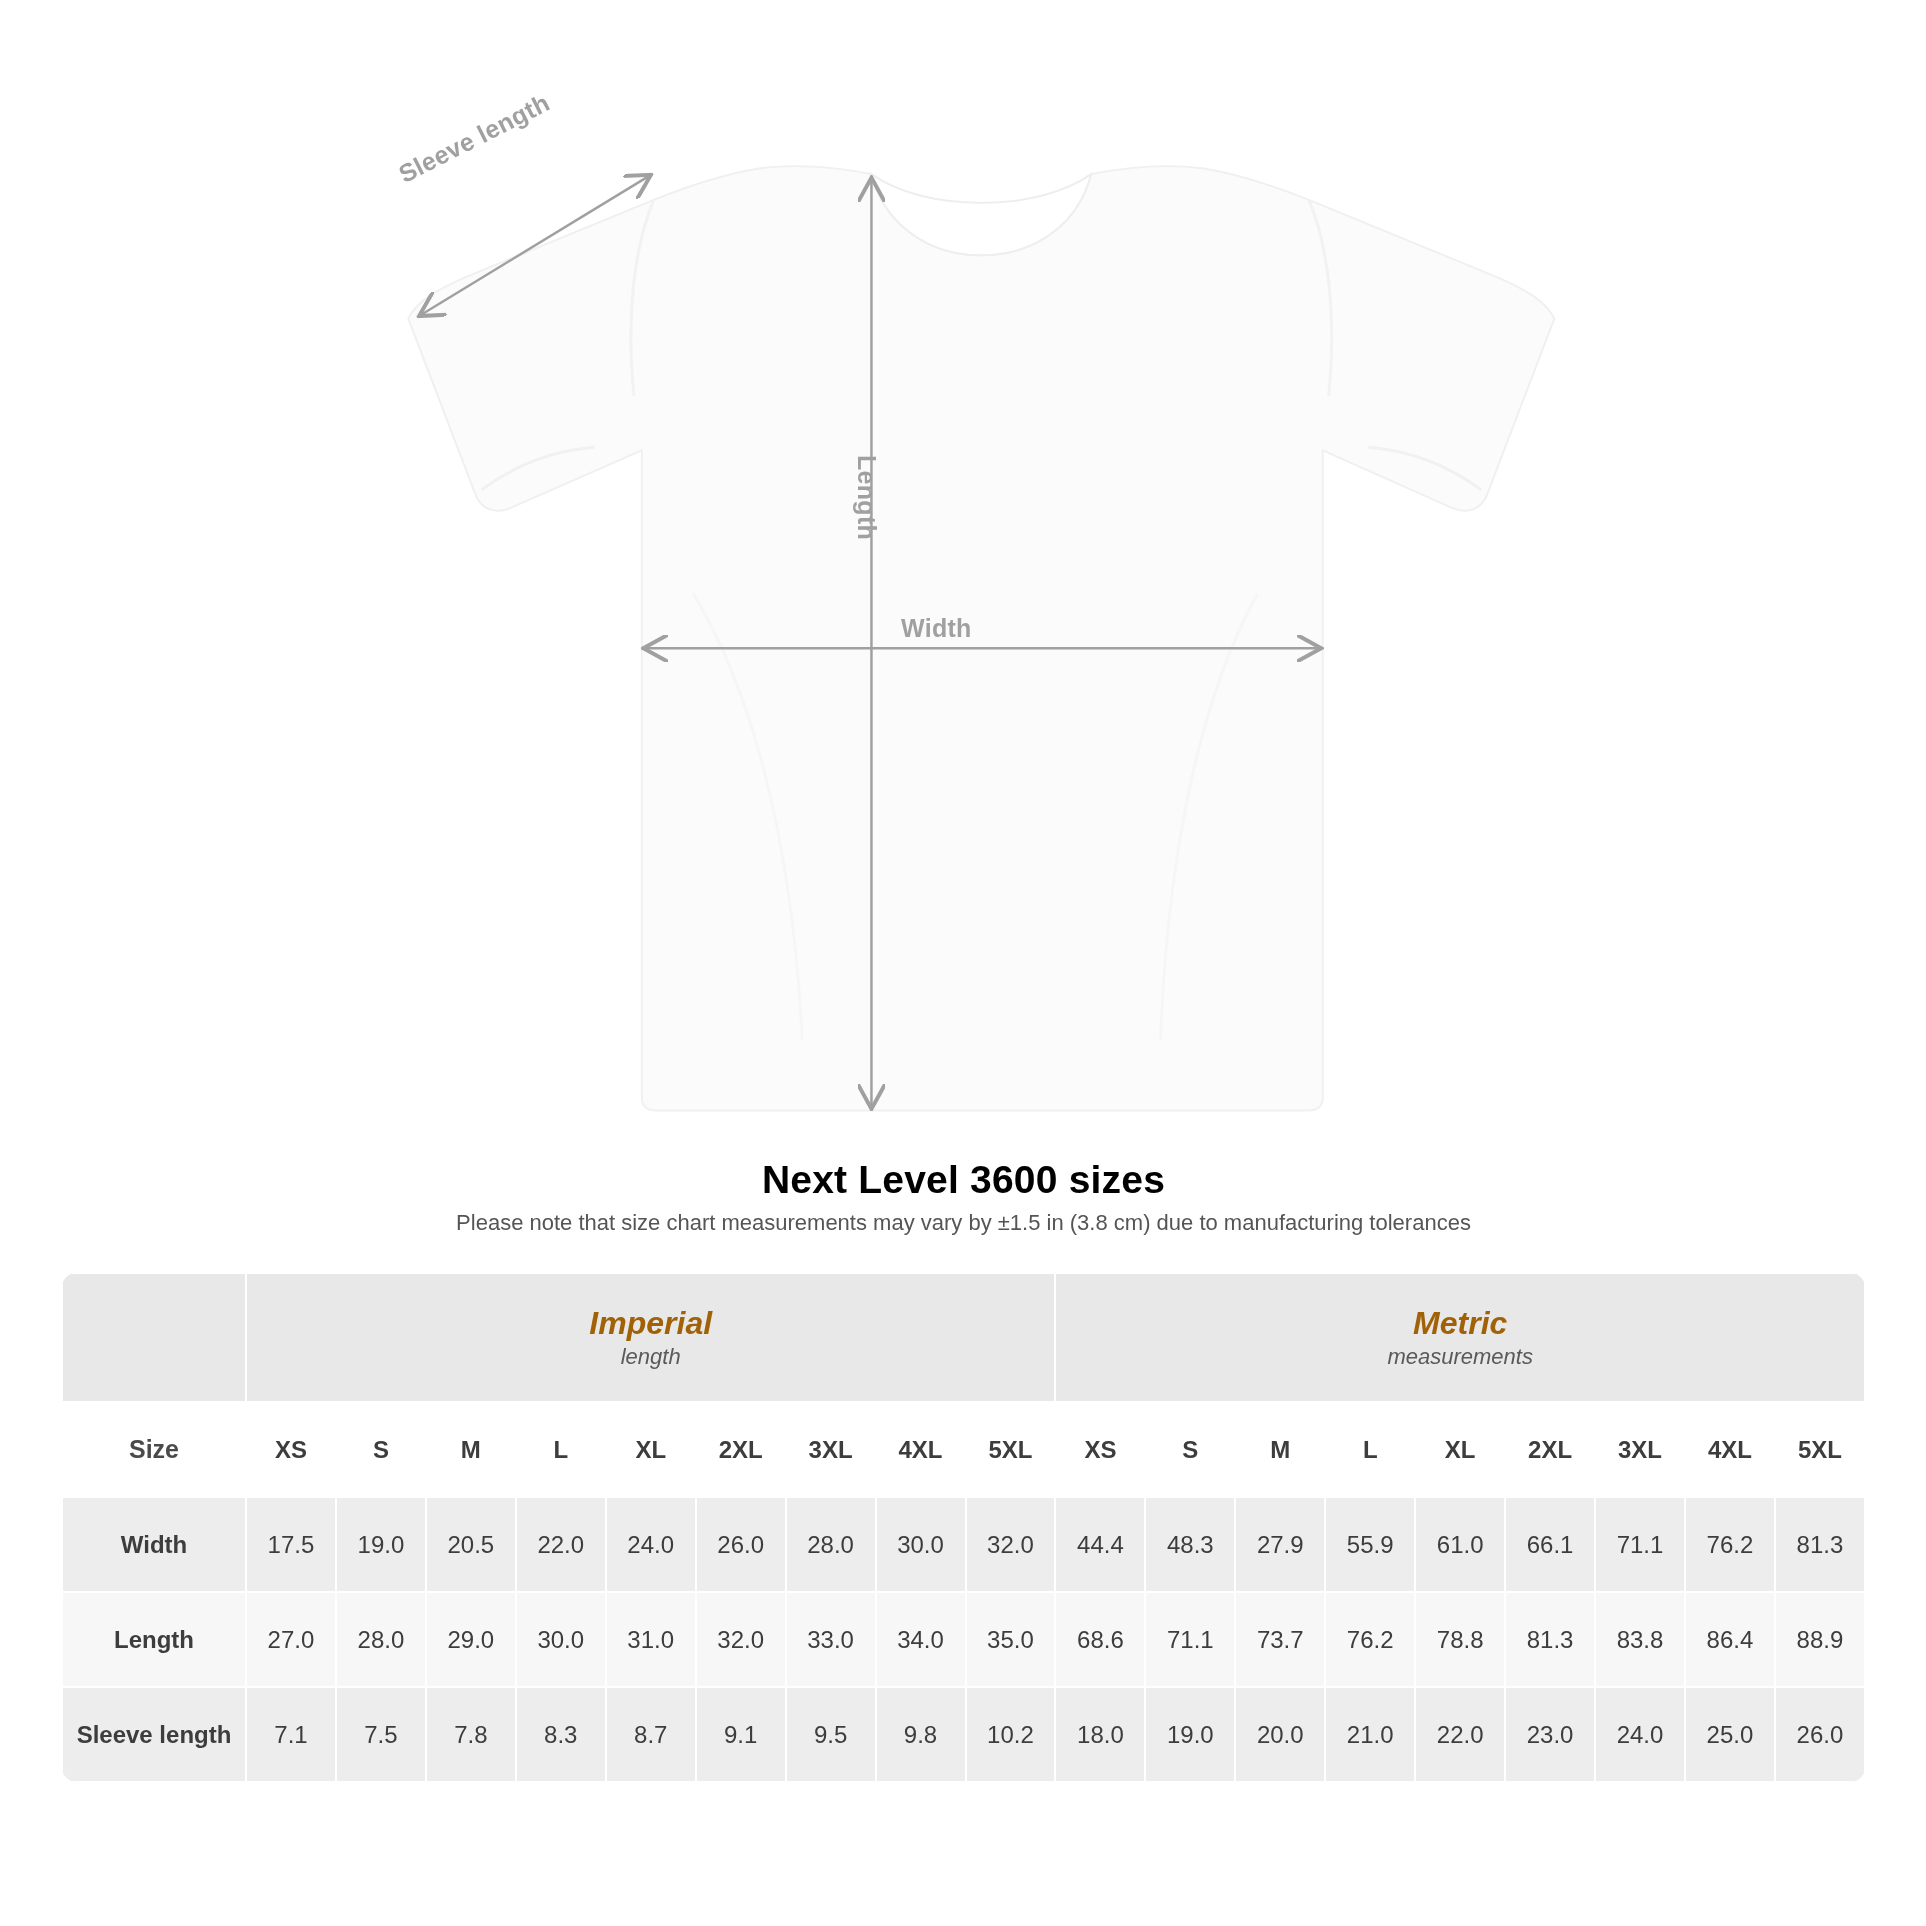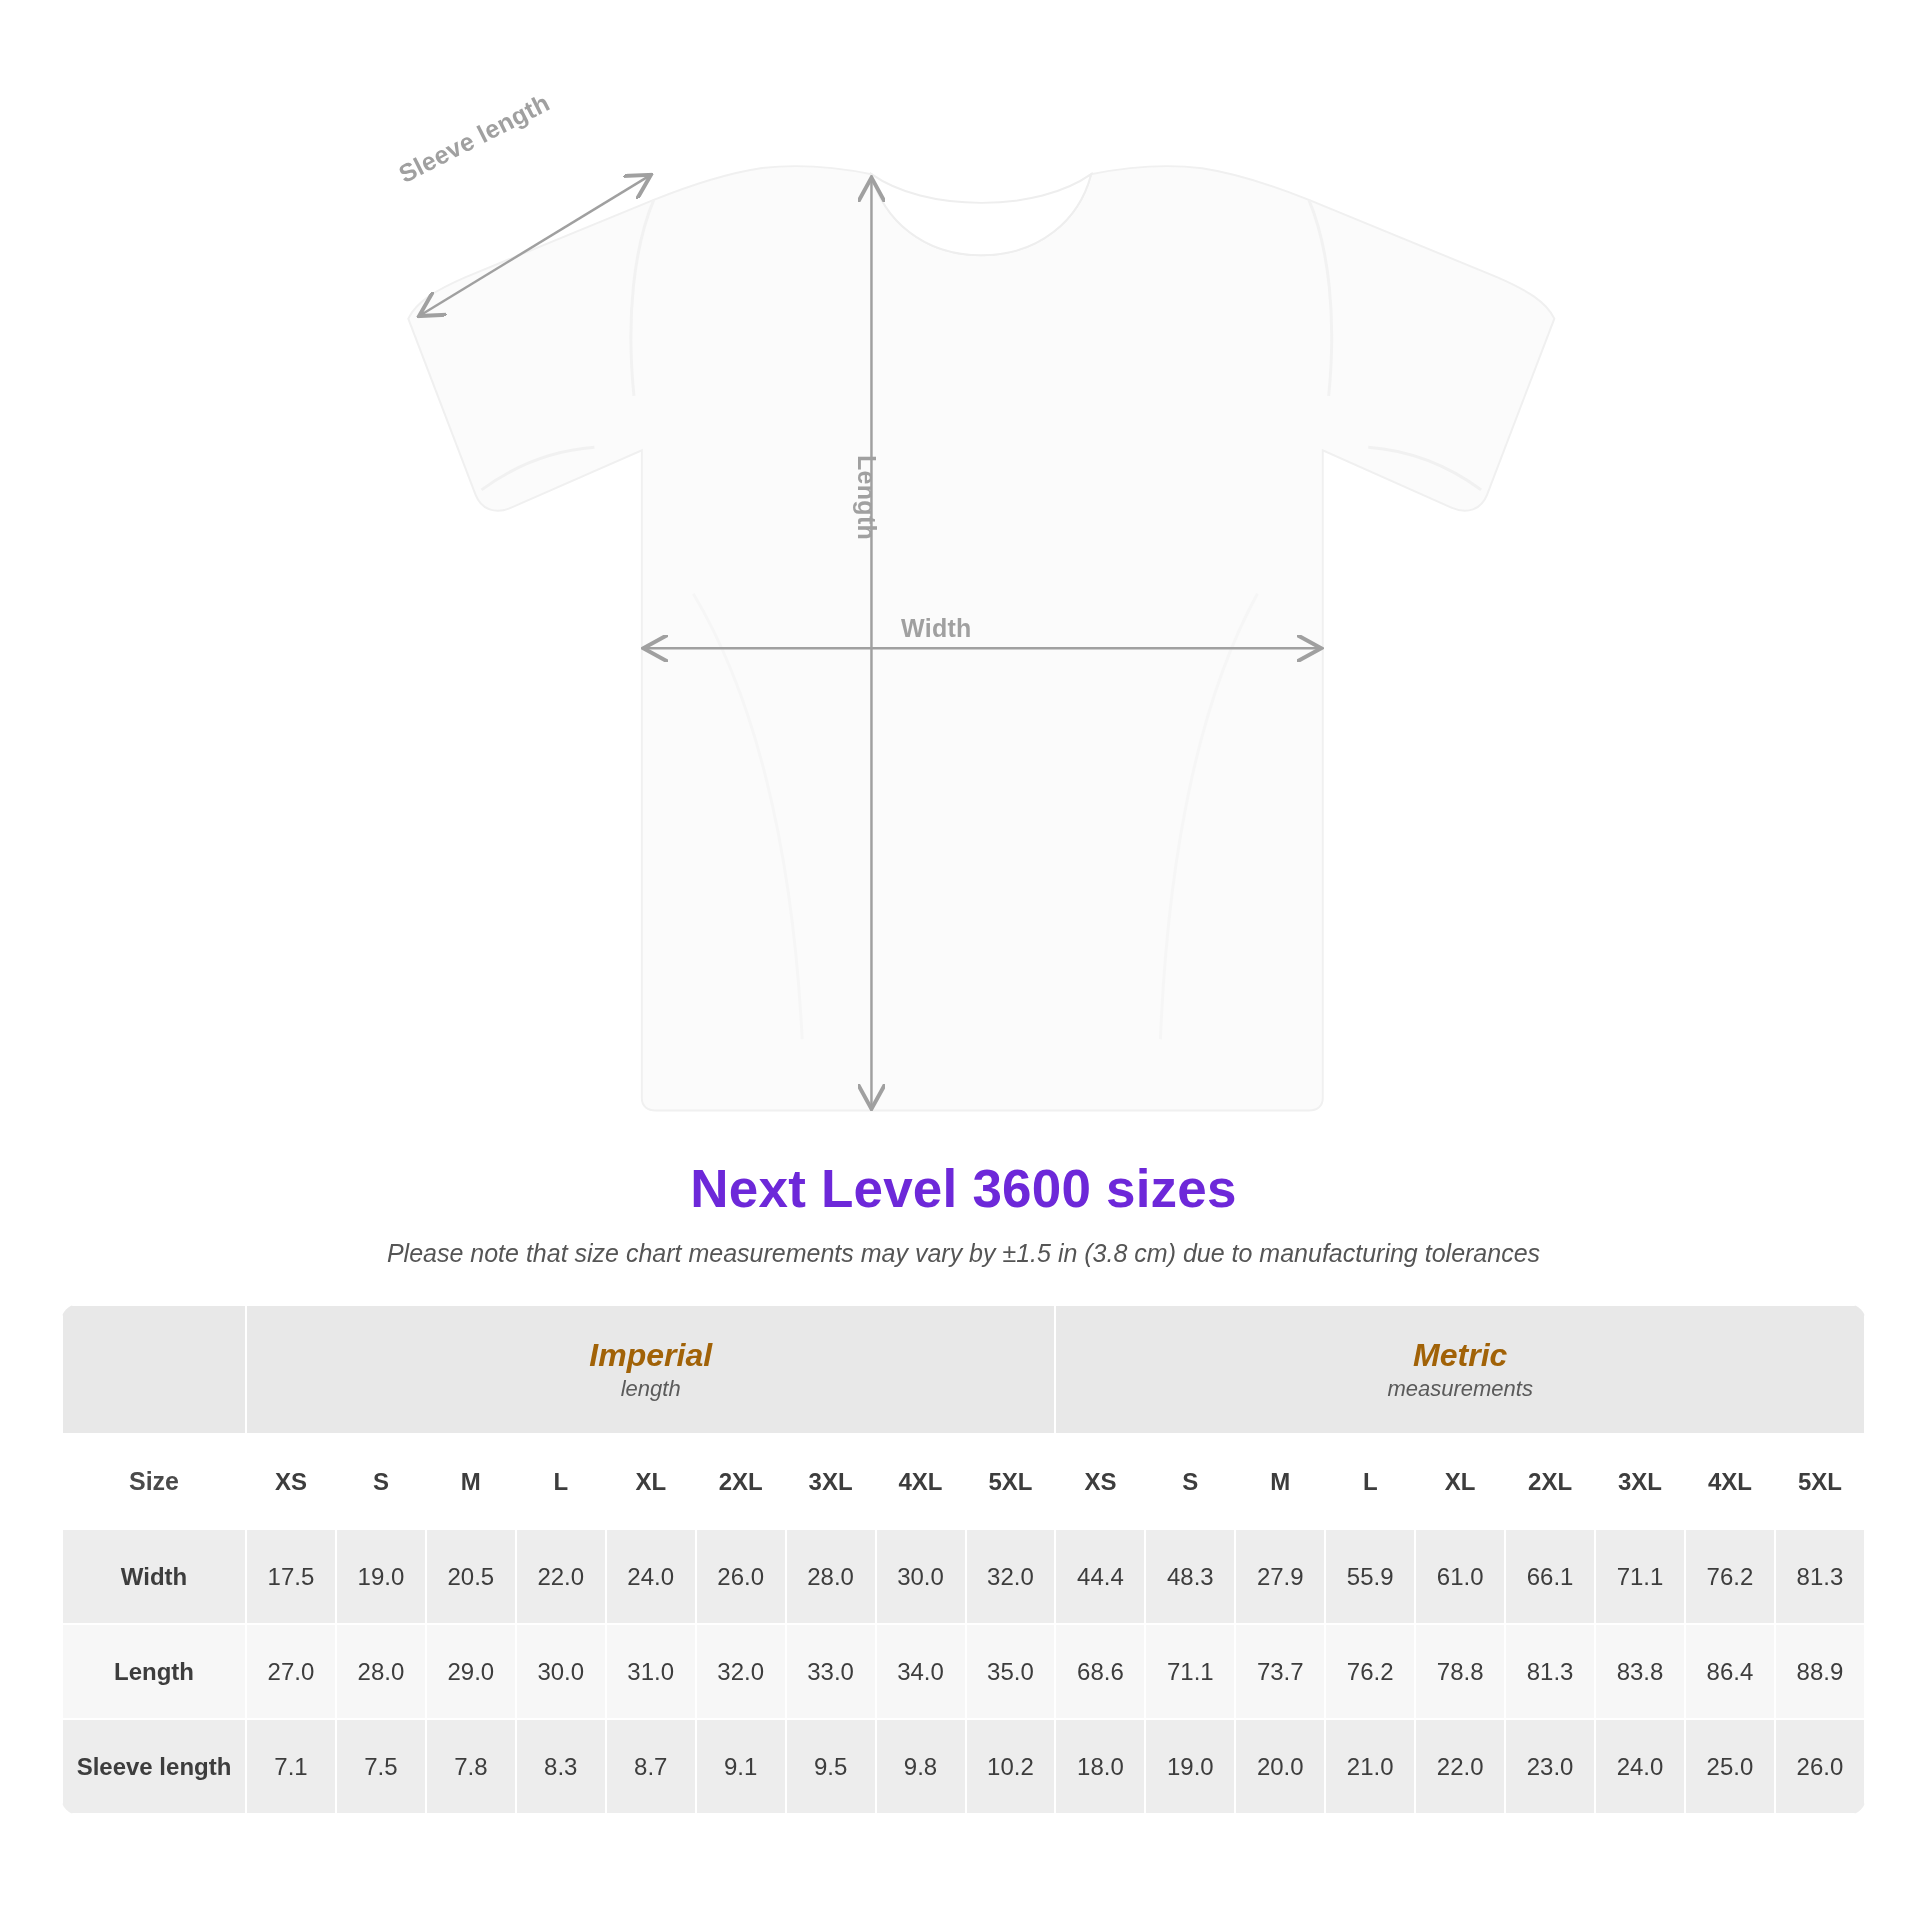--- a/index.html
+++ b/index.html
@@ -52,32 +52,31 @@
     left: 901px;
     top: 614px;
   }
 
   
   .title-block {
     text-align: center;
     margin-top: 10px;
   }
   .chart-title {
-    font-size: 53px;
-    font-weight: bold;
-    color: #6d28d9;
+    font-size: 39px;
+    font-weight: bold;
+    color: #000000;
     margin: 0;
     padding: 0;
     letter-spacing: 0.2px;
   }
   .chart-note {
-    font-size: 25px;
-    font-style: italic;
+    font-size: 22px;
     color: #555555;
-    margin-top: 20px;
+    margin-top: 8px;
   }
 
   
   .table-wrap {
     margin: 36px 61px 0 61px;
     border-radius: 18px;
     overflow: hidden;
     background: #ffffff;
   }
   table.size-table {

